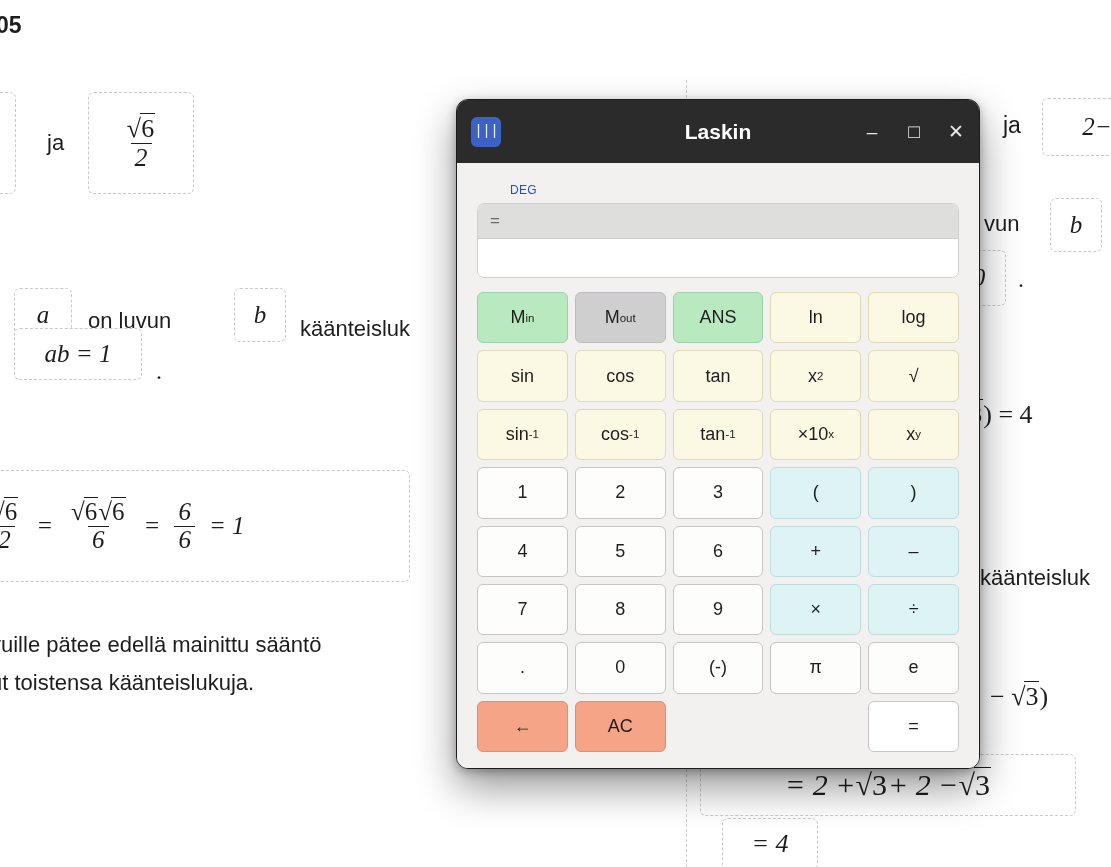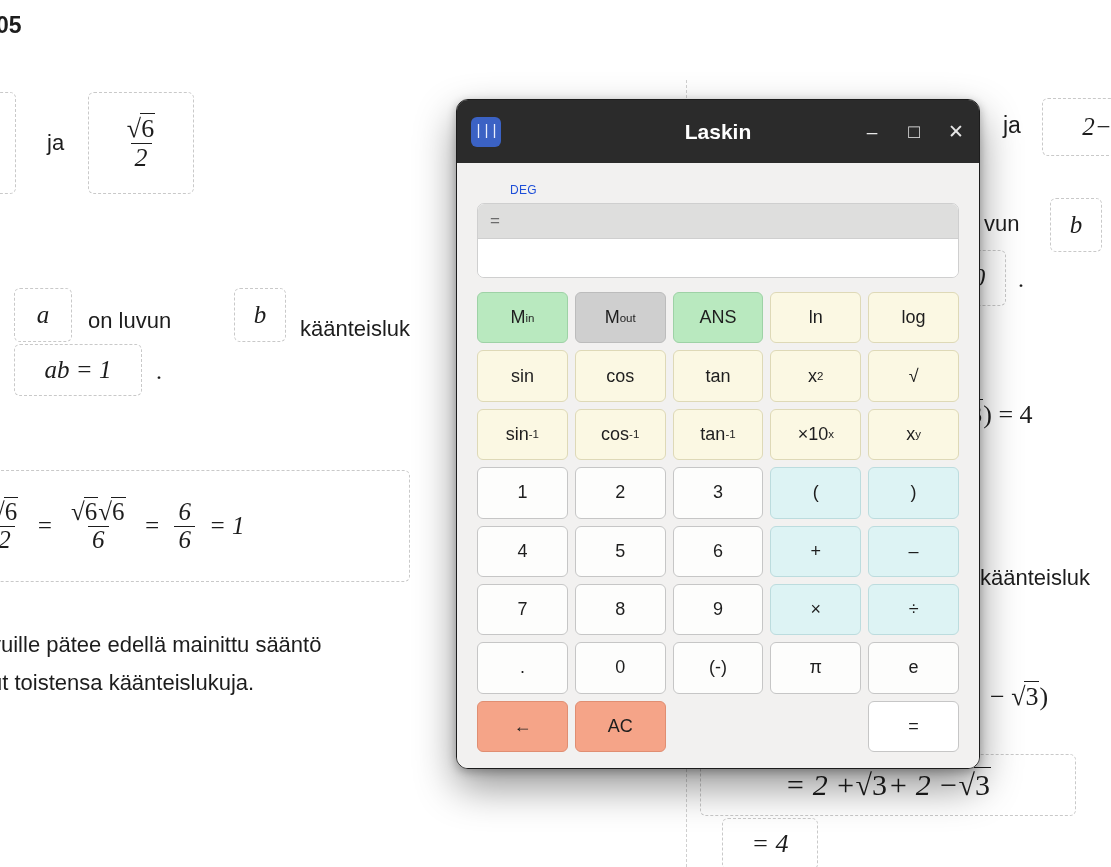--- a/index.html
+++ b/index.html
@@ -256,21 +256,21 @@
 
   <div class="doc-text" style="left:88px; top:308px; font-size:22px;">on luvun</div>
 
   <div class="math-box" style="left:234px; top:288px; width:52px; height:54px; font-size:25px;">b</div>
 
   <div class="doc-text" style="left:300px; top:316px; font-size:22px;">käänteisluk</div>
 
   <div class="math-box" style="left:952px; top:250px; width:54px; height:56px; font-size:25px;">0</div>
   <div class="math-plain" style="left:1018px; top:266px; font-size:24px;">.</div>
 
-  <div class="math-box" style="left:14px; top:344px; width:128px; height:52px; font-size:25px;">ab = 1</div>
+  <div class="math-box" style="left:14px; top:328px; width:128px; height:52px; font-size:25px;">ab = 1</div>
   <div class="math-plain" style="left:156px; top:358px; font-size:24px;">.</div>
 
   <div class="math-plain" style="left:955px; top:400px; font-size:26px;">
     <span class="rad">√<span class="bar">3</span></span>) = 4
   </div>
 
   <div class="math-box" style="left:-30px; top:470px; width:440px; height:112px; font-size:24px; justify-content:flex-start; padding-left:14px;">
     <span style="display:inline-flex; align-items:center; gap:12px; font-size:25px;">
       <span class="frac">
           <span class="num"><span class="rad">√<span class="bar">6</span></span></span>

